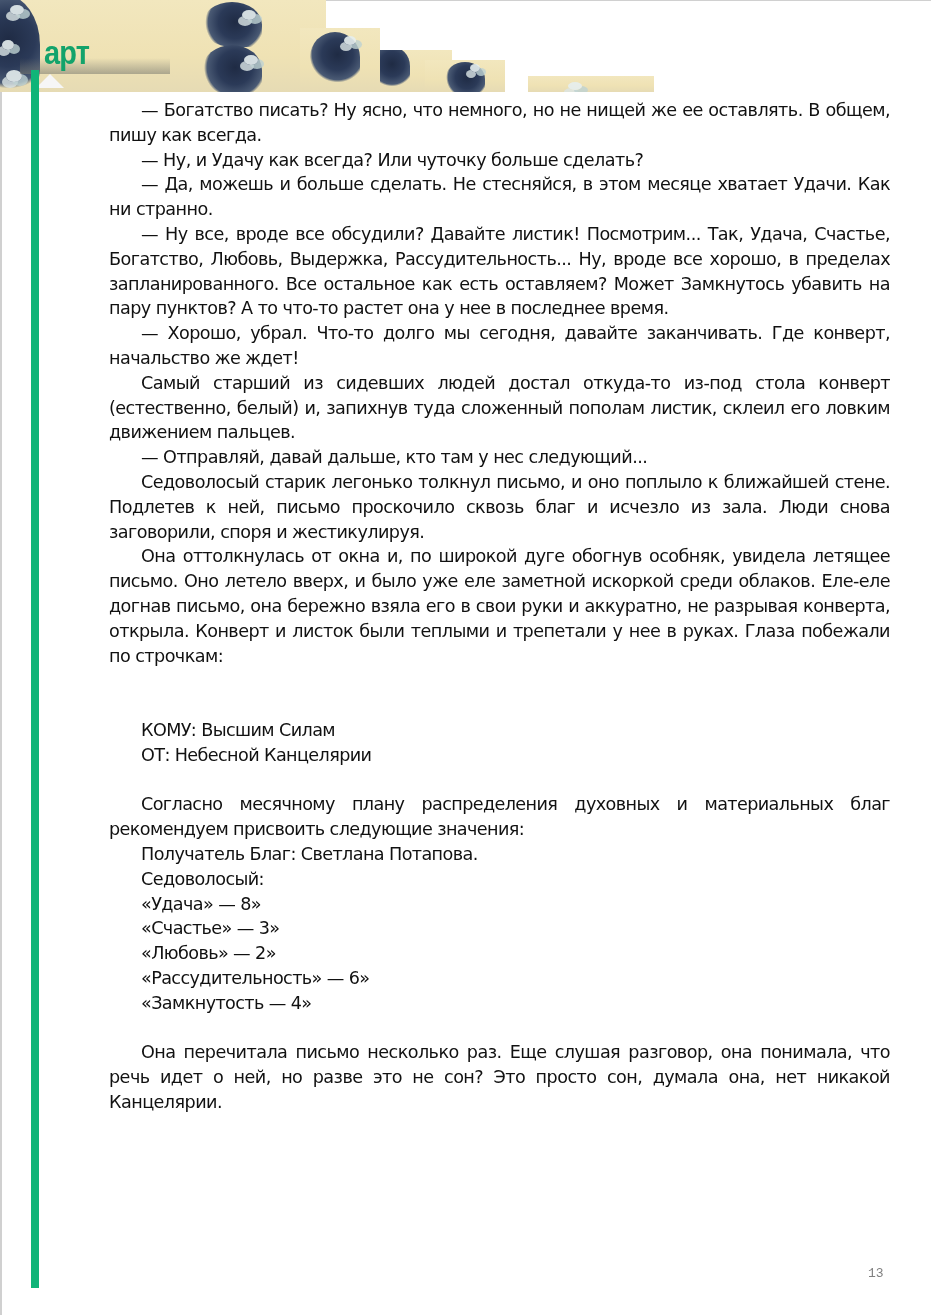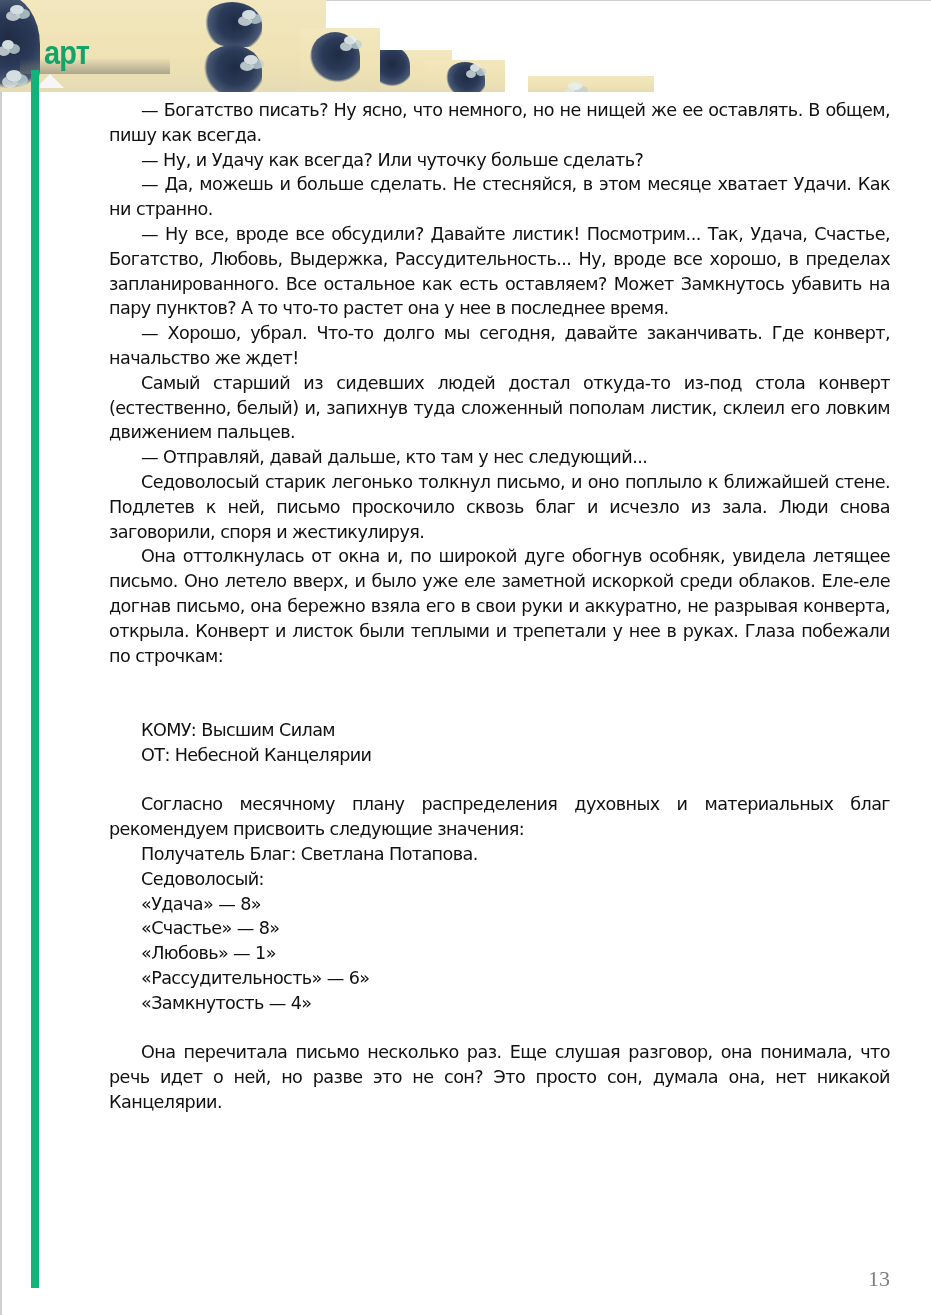--- a/index.html
+++ b/index.html
@@ -20,22 +20,22 @@
                    font-weight:bold; font-size:34px; color:#13a36b; letter-spacing:-1px; line-height:34px;
                    transform:scaleX(0.85); transform-origin:left top; }
   .accent-bar { position:absolute; left:31px; top:70px; width:8px; height:1218px; background:#10b478; }
 
   .content { position:absolute; left:77px; top:98px; width:781px; font-size:17.6px; line-height:24.8px;
              font-family:"DejaVu Sans", sans-serif; letter-spacing:-0.55px; word-spacing:0px;margin-left:32px; }
   .content p { margin:0; text-indent:32px; text-align:justify; }
   .content p.bold { font-weight:normal; letter-spacing:-0.6px; }
   .blank { height:24.8px; }
 
-  .page-number { position:absolute; left:868px; top:1266px; font-size:22px; color:#7f7f7f;
-                 font-family:Liberation Serif, serif; }
+  .page-number { position:absolute; left:868px; top:1266px; font-size:13px; color:#7f7f7f;
+                 font-family:Liberation Mono, monospace; }
 </style>
 </head>
 <body>
 
 <div class="top-rule"></div>
 <div class="left-rule"></div>
 
 <div class="banner">
 
   <div class="wave-block" style="left:0;top:0;width:182px;height:92px;">
@@ -88,22 +88,22 @@
   <div class="blank"></div>
 
   <div>
     <p class="bold">КОМУ: Высшим Силам</p>
     <p class="bold">ОТ: Небесной Канцелярии</p>
     <div class="blank"></div>
     <p class="bold">Согласно месячному плану распределения духовных и материальных благ рекомендуем присвоить следующие значения:</p>
     <p class="bold">Получатель Благ: Светлана Потапова.</p>
     <p class="bold">Седоволосый:</p>
     <p class="bold">«Удача» — 8»</p>
-    <p class="bold">«Счастье» — 8»</p>
-    <p class="bold">«Любовь» — 1»</p>
+    <p class="bold">«Счастье» — 3»</p>
+    <p class="bold">«Любовь» — 2»</p>
     <p class="bold">«Рассудительность» — 6»</p>
     <p class="bold">«Замкнутость — 4»</p>
   </div>
 
   <div class="blank"></div>
   <p>Она перечитала письмо несколько раз. Еще слушая разговор, она понимала, что речь идет о ней, но разве это не сон? Это просто сон, думала она, нет никакой Канцелярии.</p>
 </div>
 
 <div class="page-number">13</div>
 

